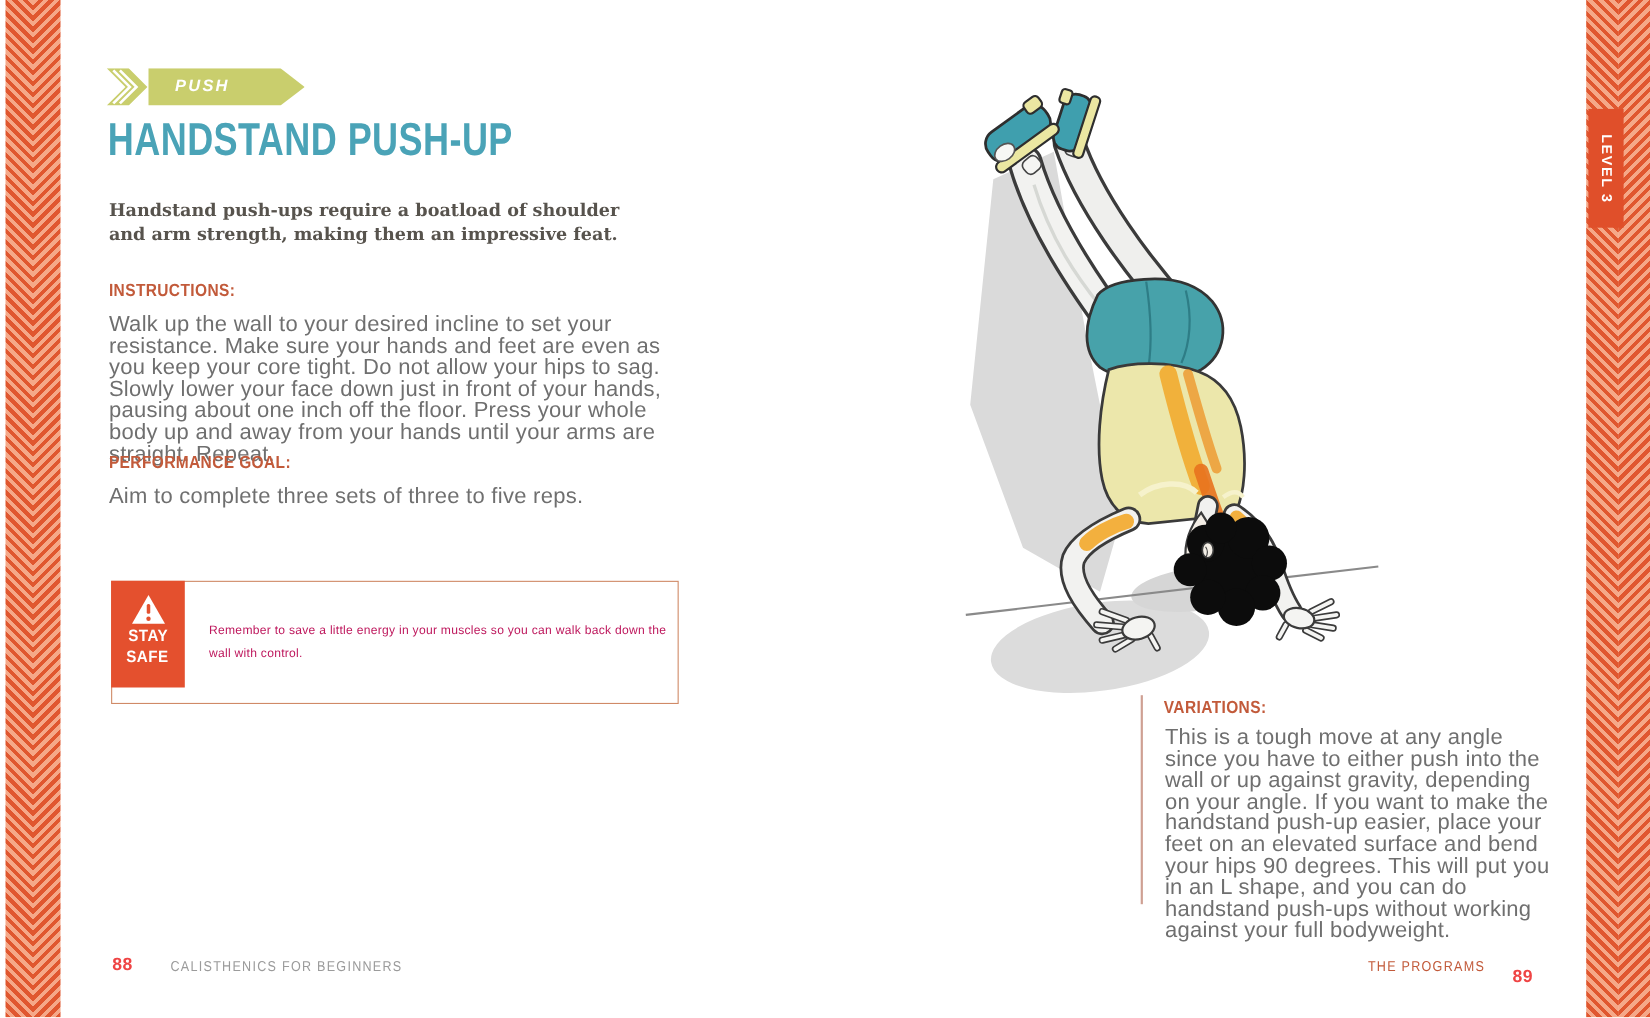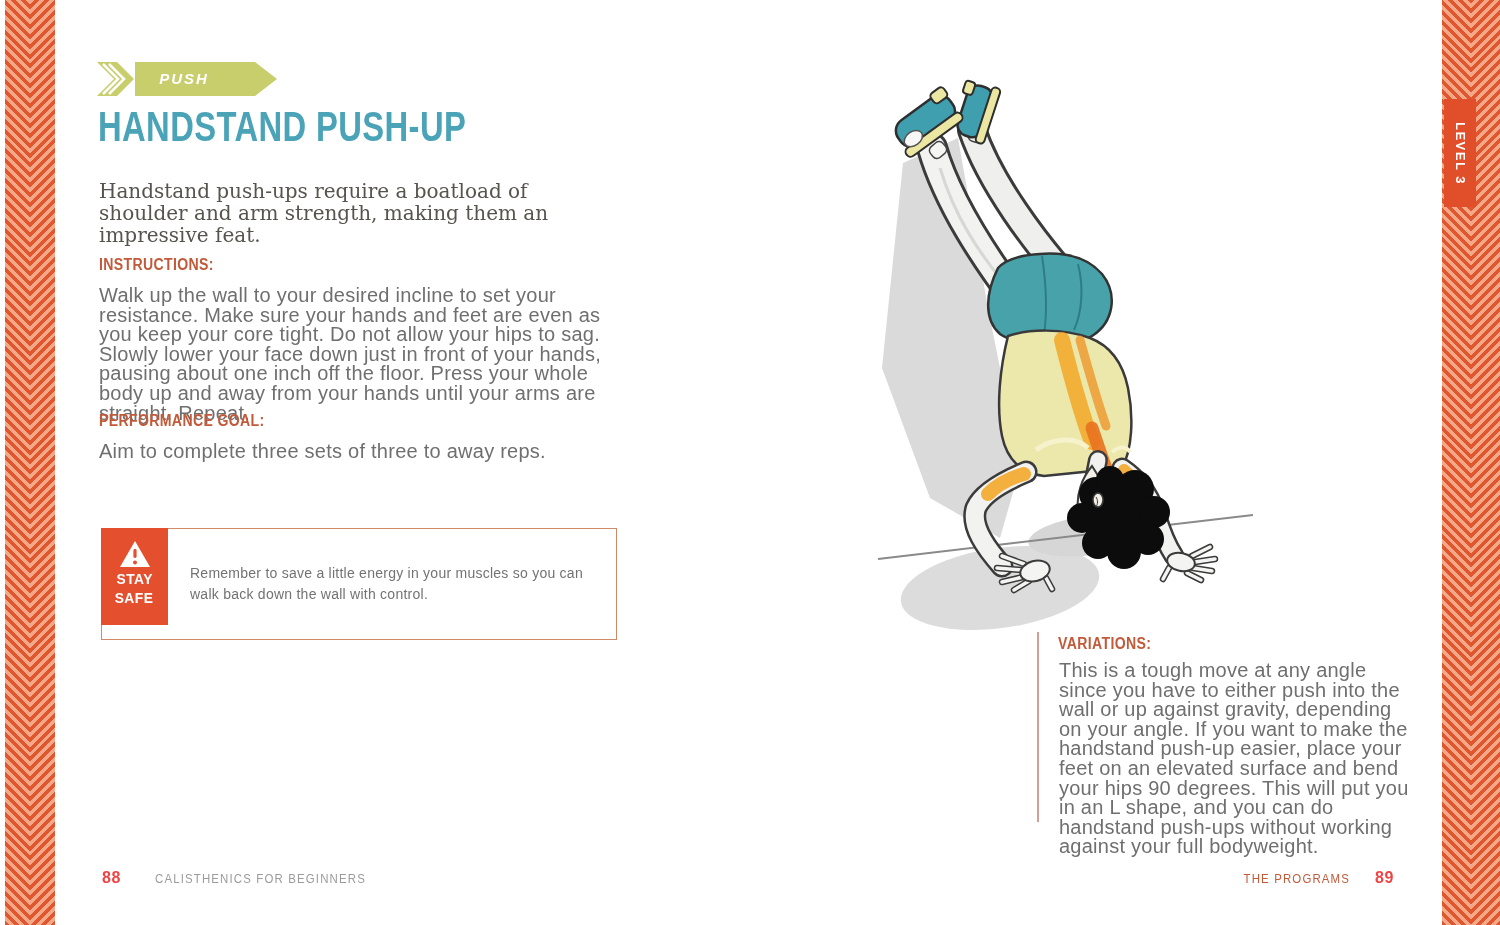--- a/index.html
+++ b/index.html
@@ -25,37 +25,37 @@
 
   
   .sec-heading{position:absolute;color:#c25a3a;font-weight:bold;font-size:16px;
     letter-spacing:.4px;transform:scaleX(.88);transform-origin:left top;white-space:nowrap;}
   .body-text{position:absolute;color:#6f6f6f;font-size:20px;line-height:19.6px;
     letter-spacing:.25px;}
   .page-title{position:absolute;left:98px;top:103px;color:#4aa3b7;font-weight:bold;
     font-size:42px;letter-spacing:.5px;transform:scaleX(.78);transform-origin:left top;
     white-space:nowrap;}
   .intro{position:absolute;left:99px;top:180px;width:500px;color:#57534d;
-    font-family:"DejaVu Serif",serif;font-size:20px;line-height:22px;}
+    font-family:"DejaVu Serif",serif;font-size:16px;line-height:22px;font-weight:bold;}
 
   
   .push-badge{position:absolute;left:97px;top:62px;width:180px;height:34px;}
   .push-badge .label{position:absolute;left:42px;top:8px;width:90px;text-align:center;
     color:#fff;font-weight:bold;font-style:italic;font-size:15px;letter-spacing:2px;}
 
   
   .safe-box{position:absolute;left:101px;top:528px;width:516px;height:112px;
     border:1px solid #d08a67;box-sizing:border-box;}
   .safe-flag{position:absolute;left:-1px;top:-1px;width:67px;height:97px;background:#e4502e;
     display:flex;flex-direction:column;align-items:center;}
   .safe-flag svg{margin-top:11px;}
   .safe-flag .w{color:#fff;font-weight:bold;font-size:15px;letter-spacing:.5px;
     line-height:19px;transform:scaleX(.92);}
   .safe-text{position:absolute;left:88px;top:0;height:100%;width:420px;display:flex;
-    align-items:center;color:#737373;font-size:14px;line-height:21px;letter-spacing:.25px;}
+    align-items:center;color:#be185d;font-size:11px;line-height:21px;letter-spacing:.25px;}
 
   
   .var-divider{position:absolute;left:1037px;top:632px;width:2px;height:190px;background:#cfa093;}
 
   
   .pg-num{position:absolute;top:869px;color:#ef4444;font-weight:bold;font-size:16px;letter-spacing:.5px;}
   .foot-caps{position:absolute;top:871px;font-size:13px;letter-spacing:1.3px;
     transform:scaleX(.88);white-space:nowrap;}
   .book-title{left:155px;color:#9b9b9b;transform-origin:left top;}
   .section-label{right:150px;color:#c25a3a;transform-origin:right top;}
@@ -84,21 +84,21 @@
     <div class="label">PUSH</div>
   </div>
 
   <div class="page-title">HANDSTAND PUSH-UP</div>
   <div class="intro">Handstand push-ups require a boatload of shoulder and arm strength, making them an impressive feat.</div>
 
   <div class="sec-heading" style="left:99px;top:256px;">INSTRUCTIONS:</div>
   <div class="body-text" style="left:99px;top:286px;width:518px;">Walk up the wall to your desired incline to set your resistance. Make sure your hands and feet are even as you keep your core tight. Do not allow your hips to sag. Slowly lower your face down just in front of your hands, pausing about one inch off the floor. Press your whole body up and away from your hands until your arms are straight. Repeat.</div>
 
   <div class="sec-heading" style="left:99px;top:412px;">PERFORMANCE GOAL:</div>
-  <div class="body-text" style="left:99px;top:442px;width:518px;">Aim to complete three sets of three to away reps.</div>
+  <div class="body-text" style="left:99px;top:442px;width:518px;">Aim to complete three sets of three to five reps.</div>
 
   <div class="safe-box">
     <div class="safe-flag">
       <svg width="34" height="30" viewBox="0 0 34 30">
         <path d="M17,2 L32,28 L2,28 Z" fill="#ffffff"></path>
         <rect x="15.4" y="10" width="3.2" height="9" rx="1.4" fill="#e4502e"></rect>
         <circle cx="17" cy="23.5" r="2" fill="#e4502e"></circle>
       </svg>
       <div class="w">STAY</div>
       <div class="w">SAFE</div>
@@ -191,15 +191,15 @@
     </g>
   </svg>
 
   <div class="var-divider"></div>
   <div class="sec-heading" style="left:1058px;top:635px;">VARIATIONS:</div>
   <div class="body-text" style="left:1059px;top:661px;width:352px;">This is a tough move at any angle since you have to either push into the wall or up against gravity, depending on your angle. If you want to make the handstand push-up easier, place your feet on an elevated surface and bend your hips 90 degrees. This will put you in an L shape, and you can do handstand push-ups without working against your full bodyweight.</div>
 
   <div class="pg-num" style="left:102px;">88</div>
   <div class="foot-caps book-title">CALISTHENICS FOR BEGINNERS</div>
   <div class="foot-caps section-label">THE PROGRAMS</div>
-  <div class="pg-num" style="left:1375px;">89</div>
+  <div class="pg-num" style="left:1375px;margin-top:11px;">89</div>
 
 </div>
 
 </body></html>

